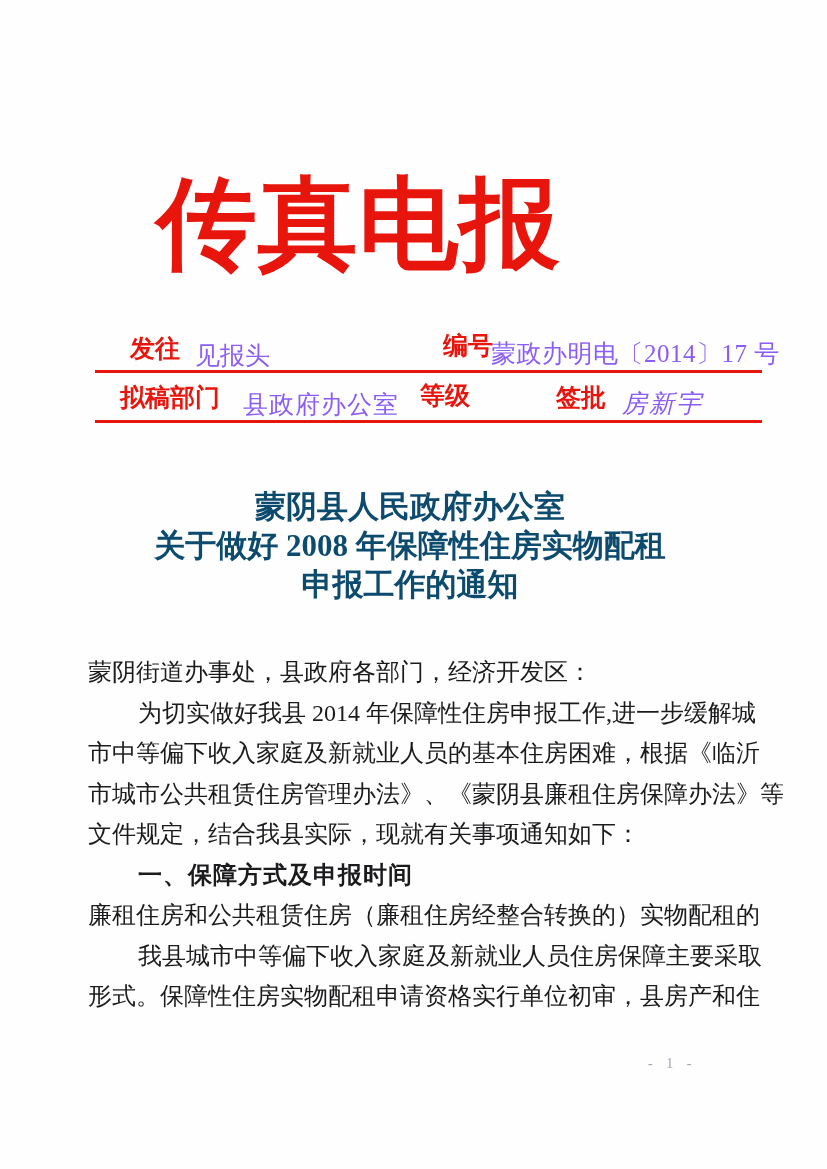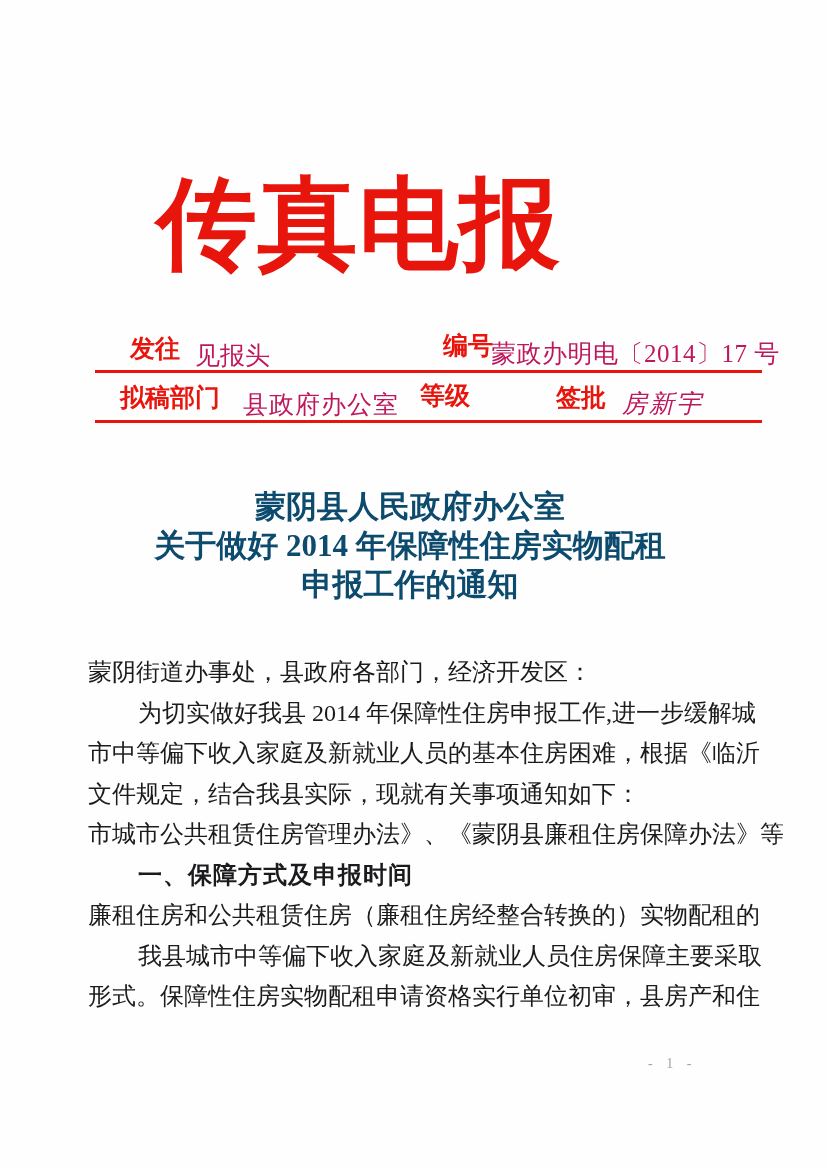--- a/index.html
+++ b/index.html
@@ -40,21 +40,21 @@
   .hdr-row.r2 { height: 47px; }
   .t-label {
     position: absolute;
     color: #e8150d;
     font-weight: bold;
     font-size: 25px;
     white-space: nowrap;
   }
   .t-value {
     position: absolute;
-    color: #be185d;
+    color: #8b5cf6;
     font-size: 25px;
     white-space: nowrap;
   }
   .lbl-to        { left: 35px;  top: 4px; }
   .val-to        { left: 100px; top: 11px; }
   .lbl-number    { left: 348px; top: 1px; }
   .val-number    { left: 396px; top: 9px; letter-spacing: 0.5px; }
   .lbl-dept      { left: 25px;  top: 8px; }
   .val-dept      { left: 148px; top: 15px; letter-spacing: 1px; }
   .lbl-level     { left: 325px; top: 6px; }
@@ -122,30 +122,30 @@
       <span class="t-value val-dept">县政府办公室</span>
       <span class="t-label lbl-level">等级</span>
       <span class="t-value val-level"></span>
       <span class="t-label lbl-sign">签批</span>
       <span class="t-value val-sign">房新宇</span>
     </div>
   </div>
 
   <div class="doc-title">
     <div>蒙阴县人民政府办公室</div>
-    <div>关于做好 2014 年保障性住房实物配租</div>
+    <div>关于做好 2008 年保障性住房实物配租</div>
     <div>申报工作的通知</div>
   </div>
 
   <div class="body-text">
     <div class="body-line">蒙阴街道办事处，县政府各部门，经济开发区：</div>
     <div class="body-line indent">为切实做好我县 2014 年保障性住房申报工作,进一步缓解城</div>
     <div class="body-line">市中等偏下收入家庭及新就业人员的基本住房困难，根据《临沂</div>
+    <div class="body-line">市城市公共租赁住房管理办法》、《蒙阴县廉租住房保障办法》等</div>
     <div class="body-line">文件规定，结合我县实际，现就有关事项通知如下：</div>
-    <div class="body-line">市城市公共租赁住房管理办法》、《蒙阴县廉租住房保障办法》等</div>
     <div class="body-line indent heading-line">一、保障方式及申报时间</div>
     <div class="body-line">廉租住房和公共租赁住房（廉租住房经整合转换的）实物配租的</div>
     <div class="body-line indent">我县城市中等偏下收入家庭及新就业人员住房保障主要采取</div>
     <div class="body-line">形式。保障性住房实物配租申请资格实行单位初审，县房产和住</div>
   </div>
 
   <div class="page-number">- 1 -</div>
 
 </div>
 

